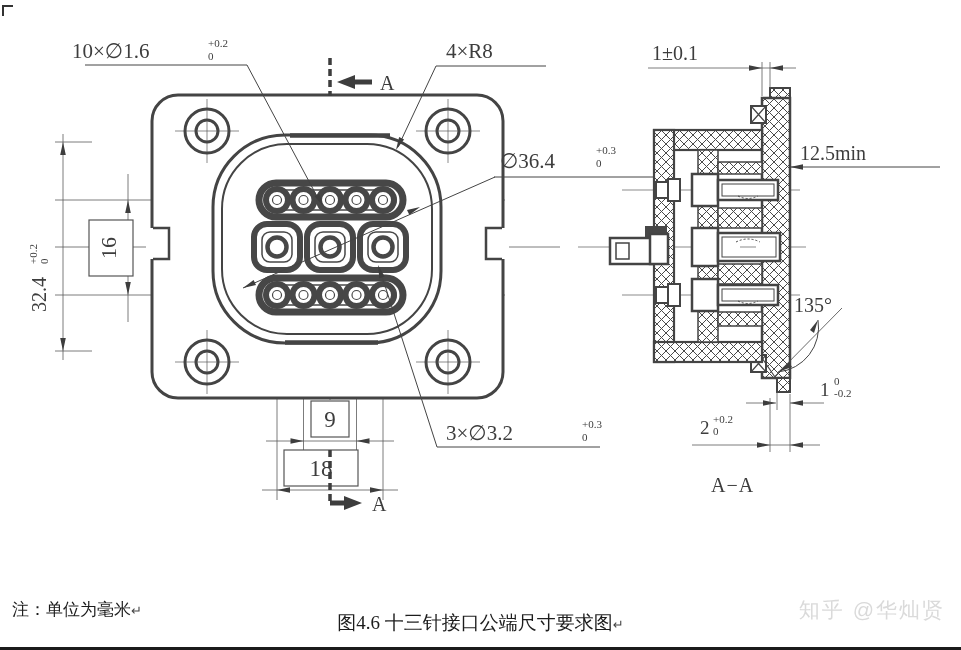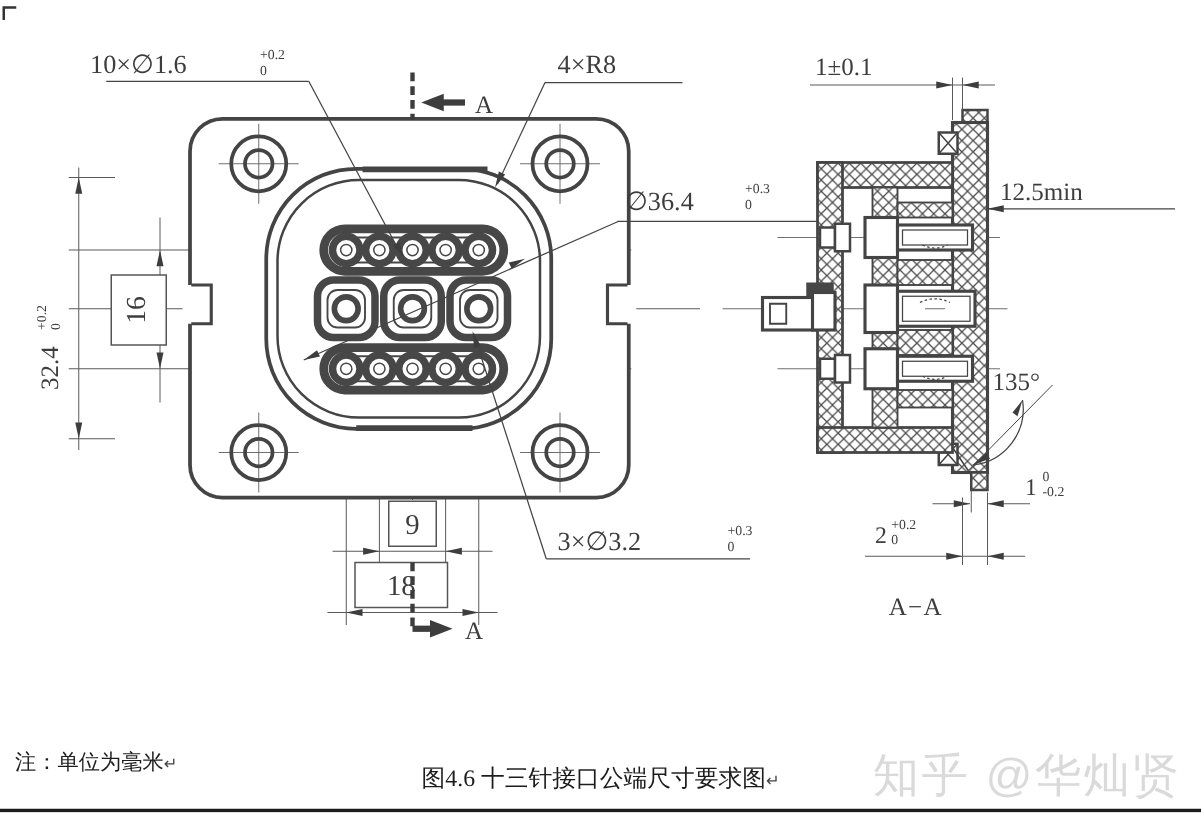--- a/index.html
+++ b/index.html
@@ -4,21 +4,21 @@
 <style>
   html,body{margin:0;padding:0;background:#fff;}
   #page{position:relative;width:961px;height:650px;background:#ffffff;overflow:hidden;
         font-family:"Liberation Serif",serif;}
   #drawing{position:absolute;left:0;top:0;}
   .dimtxt{fill:#3d3d3d;font-family:"Liberation Serif",serif;}
   .toltxt{fill:#3d3d3d;font-family:"Liberation Serif",serif;font-size:11px;}
   #note{position:absolute;left:12px;top:566px;font-size:17px;color:#1c1c1c;margin-top:32px;}
   #caption{position:absolute;left:0;right:0;top:610px;text-align:center;font-size:19px;color:#1c1c1c;}
   .retmark{font-size:13px;color:#444;}
-  #watermark{position:absolute;right:16px;top:596px;font-size:37px;color:#dadada;
+  #watermark{position:absolute;right:16px;top:596px;font-size:21px;color:#dadada;
              letter-spacing:2px;text-shadow:1px 1px 0 #ffffff;font-family:"Liberation Sans",sans-serif;}
   #bottombar{position:absolute;left:0;bottom:0;width:961px;height:3px;background:#1b1b1b;}
 </style>
 </head>
 <body>
 
 <div id="page">
 
 <svg id="drawing" width="961" height="650" viewBox="0 0 961 650">
   <defs>

